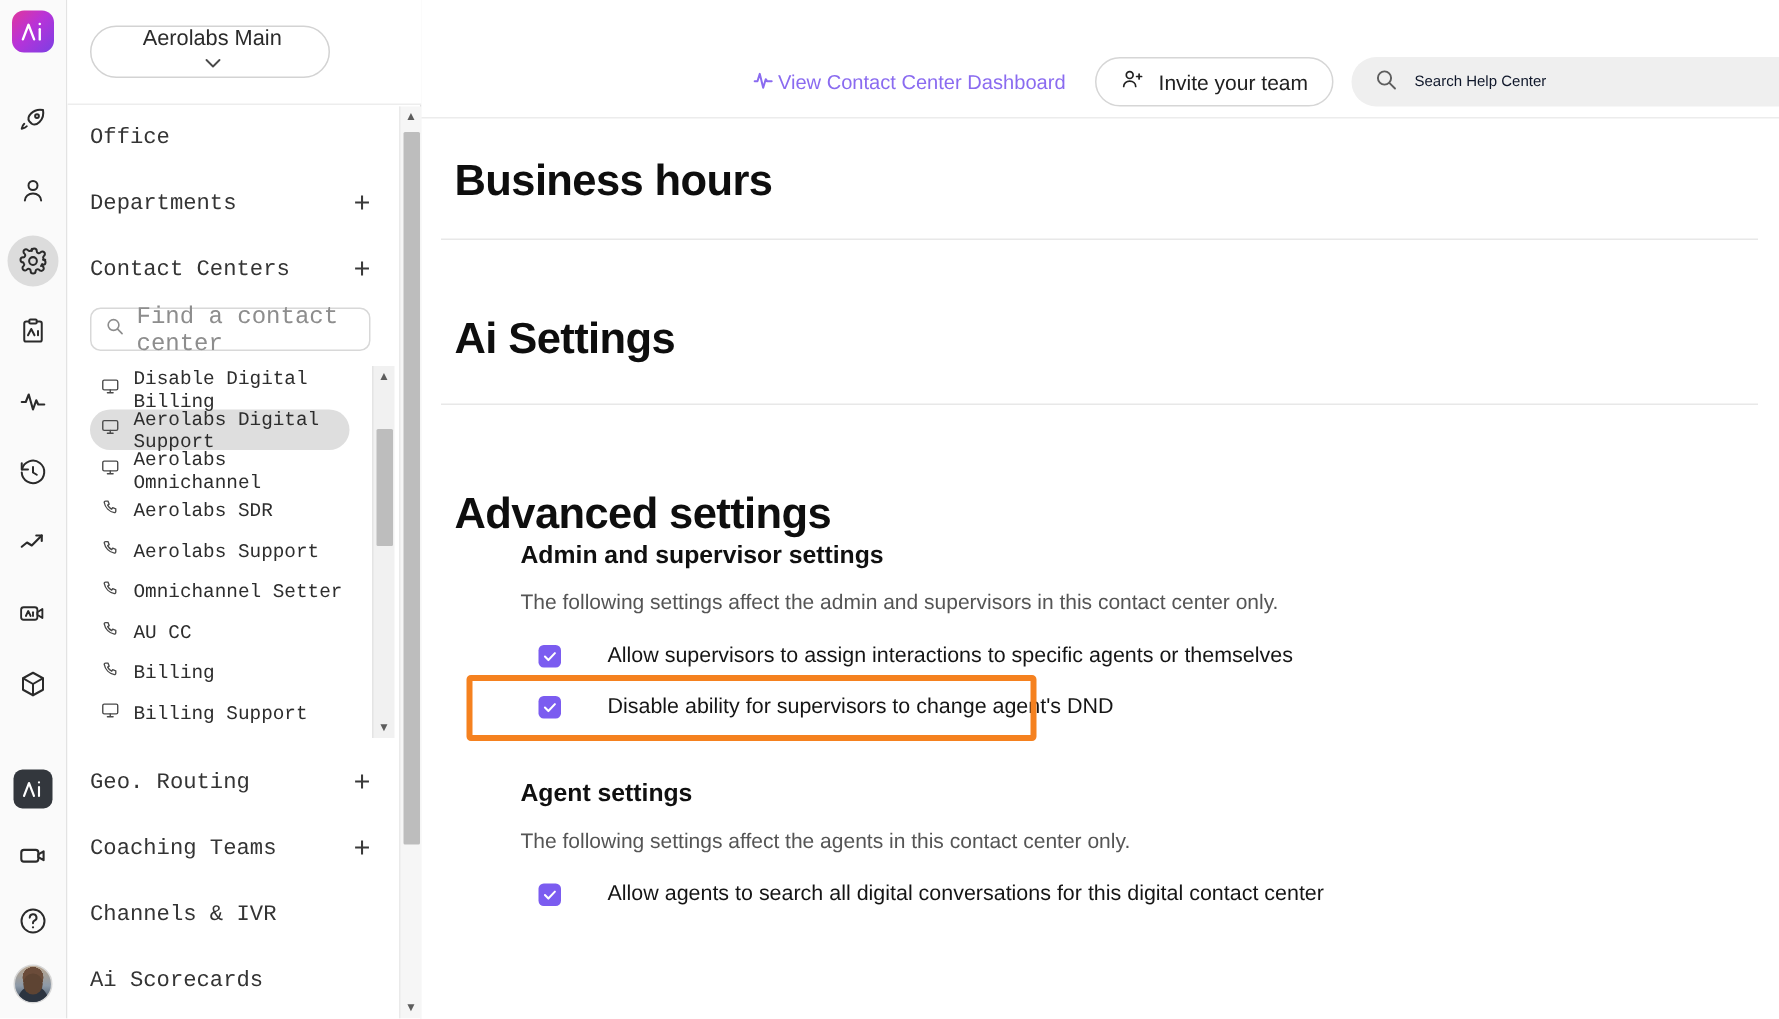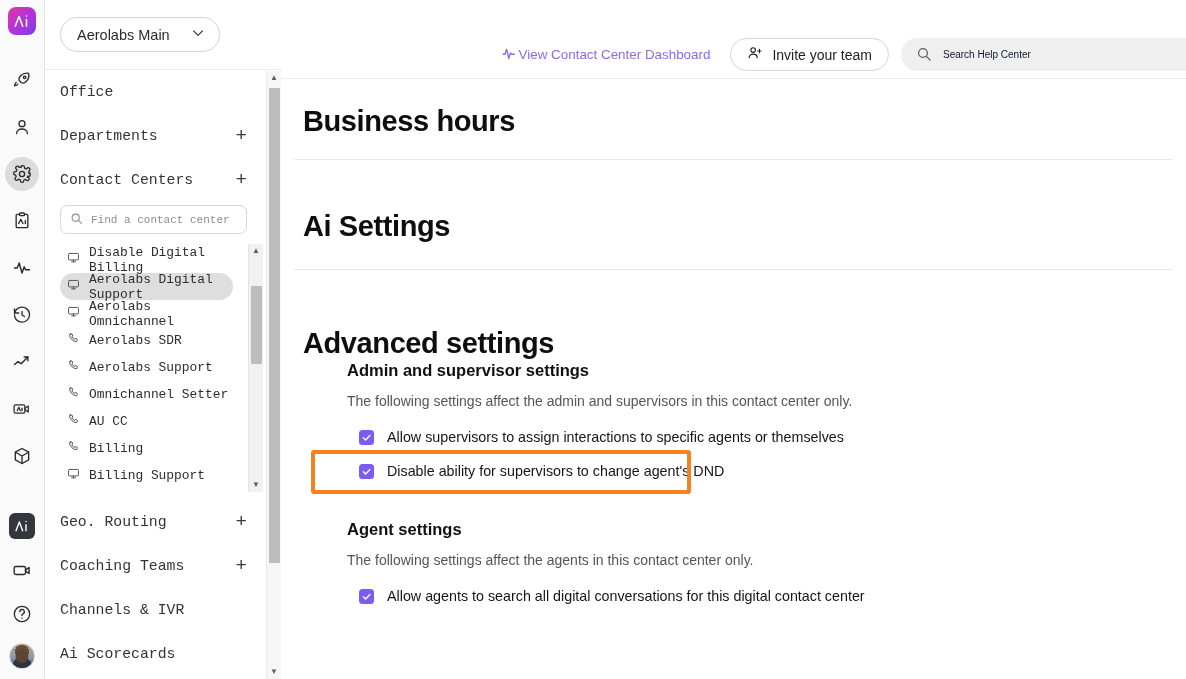--- a/index.html
+++ b/index.html
@@ -80,21 +80,21 @@
     border-bottom: 1px solid #ededed;
     background: #fff;
     width: 236px;
   }
   .org-switch {
     width: 160px; height: 35px;
     border: 1px solid #d3d3d3; border-radius: 18px;
     background: #fff;
     display: flex; align-items: center; justify-content: space-between;
     padding: 0 13px 0 16px;
-    font-size: 14.5px; color: #2b2b2b;
+    font-size: 14.5px; color: #2b2b2b; flex-direction: column;
   }
   .sidebar-scroll {
     position: absolute; top: 70px; left: 0;
     width: 222px; height: 609px;
     overflow: hidden;
     padding-left: 15px;
     font-family: Liberation Mono, monospace;
   }
   .nav-row {
     height: 44px; display: flex; align-items: center;
@@ -102,21 +102,21 @@
     padding-right: 20px;
     font-size: 14.8px; color: #343434;
   }
   .plus { font-size: 19px; color: #3a3a3a; line-height: 1; font-weight: 400; }
   .cc-search {
     margin: 3px 20px 6px 0; height: 29px;
     border: 1px solid #d8d8d8; border-radius: 7px;
     display: flex; align-items: center; gap: 8px;
     padding: 0 9px; background: #fff;
   }
-  .cc-search span { font-size: 11px; color: #8d8d8d; }
+  .cc-search span { font-size: 16px; color: #8d8d8d; }
   .cc-list {
     position: relative;
     height: 242px;
     overflow: hidden;
     padding-top: 6px;
   }
   .cc-item {
     height: 27px; display: flex; align-items: center; gap: 9px;
     font-size: 12.9px; color: #2d2d2d;
     padding-left: 7px; margin-right: 34px;
@@ -195,21 +195,21 @@
   .rule { position: absolute; left: 13px; width: 878px; height: 1px; background: #e8e8e8; }
   .rule-1 { top: 80px; }
   .rule-2 { top: 190px; }
 
   .block { position: absolute; left: 66px; }
   .block-admin { top: 282px; }
   .block-agent { top: 441px; }
   .sub-head { font-size: 16.5px; font-weight: 700; color: #101010; }
   .sub-desc { font-size: 14px; color: #555555; margin-top: 13px; }
   .check-row {
-    display: flex; align-items: center; gap: 13px;
+    display: flex; align-items: center; gap: 31px;
     margin-top: 20px;
     padding-left: 12px;
   }
   .chk {
     width: 15px; height: 15px; border-radius: 3.5px;
     background: #7b5cf0;
     display: flex; align-items: center; justify-content: center;
     flex: 0 0 auto;
   }
   .check-row span.lbl { font-size: 14.3px; color: #151515; }

